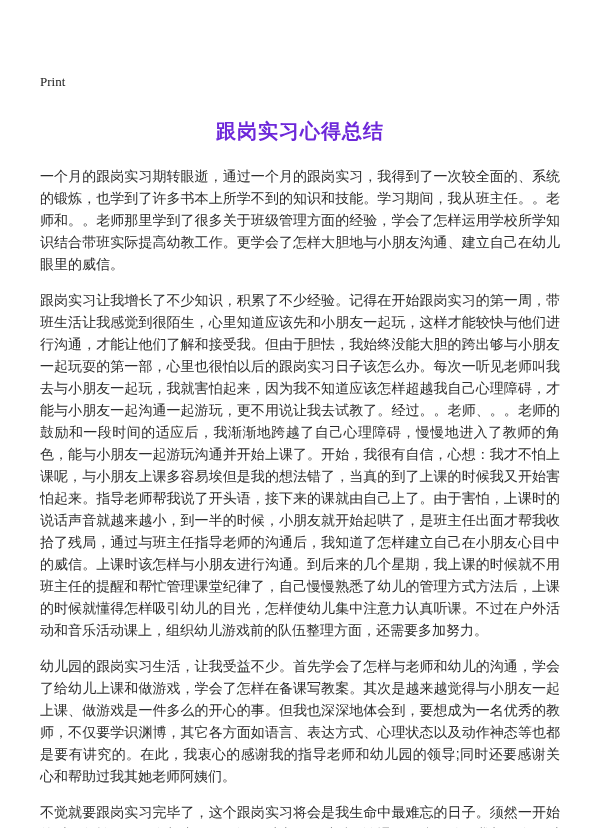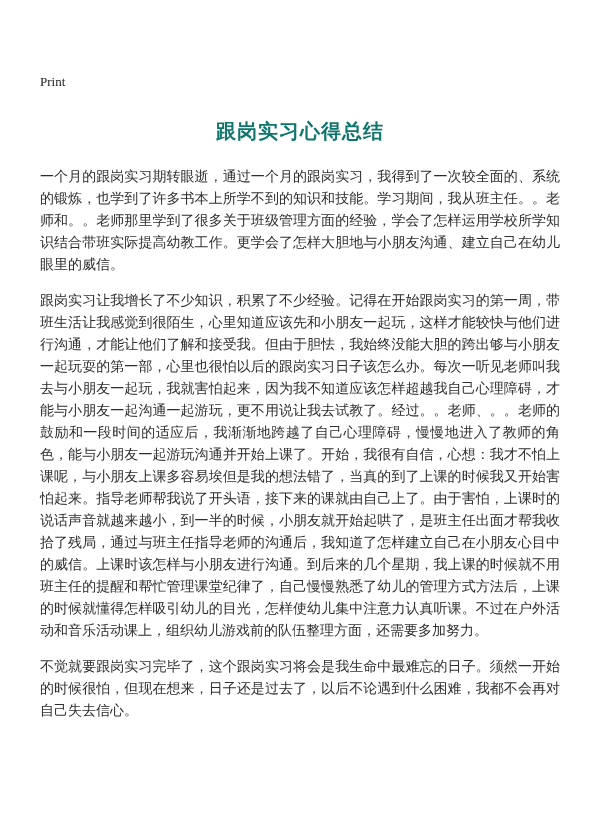--- a/index.html
+++ b/index.html
@@ -57,23 +57,24 @@
     margin-top: 20px;
   }
 </style>
 </head>
 <body>
 
 <div class="page">
 
   <a class="print-link">Print</a>
 
-  <h1 class="doc-title" style="color: #0f766e;">跟岗实习心得总结</h1>
+  <h1 class="doc-title" style="color: #6d28d9;">跟岗实习心得总结</h1>
 
 
 
   <div class="article">
     <p>一个月的跟岗实习期转眼逝，通过一个月的跟岗实习，我得到了一次较全面的、系统的锻炼，也学到了许多书本上所学不到的知识和技能。学习期间，我从班主任。。老师和。。老师那里学到了很多关于班级管理方面的经验，学会了怎样运用学校所学知识结合带班实际提高幼教工作。更学会了怎样大胆地与小朋友沟通、建立自己在幼儿眼里的威信。</p>
     <p>跟岗实习让我增长了不少知识，积累了不少经验。记得在开始跟岗实习的第一周，带班生活让我感觉到很陌生，心里知道应该先和小朋友一起玩，这样才能较快与他们进行沟通，才能让他们了解和接受我。但由于胆怯，我始终没能大胆的跨出够与小朋友一起玩耍的第一部，心里也很怕以后的跟岗实习日子该怎么办。每次一听见老师叫我去与小朋友一起玩，我就害怕起来，因为我不知道应该怎样超越我自己心理障碍，才能与小朋友一起沟通一起游玩，更不用说让我去试教了。经过。。老师、。。老师的鼓励和一段时间的适应后，我渐渐地跨越了自己心理障碍，慢慢地进入了教师的角色，能与小朋友一起游玩沟通并开始上课了。开始，我很有自信，心想：我才不怕上课呢，与小朋友上课多容易埃但是我的想法错了，当真的到了上课的时候我又开始害怕起来。指导老师帮我说了开头语，接下来的课就由自己上了。由于害怕，上课时的说话声音就越来越小，到一半的时候，小朋友就开始起哄了，是班主任出面才帮我收拾了残局，通过与班主任指导老师的沟通后，我知道了怎样建立自己在小朋友心目中的威信。上课时该怎样与小朋友进行沟通。到后来的几个星期，我上课的时候就不用班主任的提醒和帮忙管理课堂纪律了，自己慢慢熟悉了幼儿的管理方式方法后，上课的时候就懂得怎样吸引幼儿的目光，怎样使幼儿集中注意力认真听课。不过在户外活动和音乐活动课上，组织幼儿游戏前的队伍整理方面，还需要多加努力。</p>
+    <p>幼儿园的跟岗实习生活，让我受益不少。首先学会了怎样与老师和幼儿的沟通，学会了给幼儿上课和做游戏，学会了怎样在备课写教案。其次是越来越觉得与小朋友一起上课、做游戏是一件多么的开心的事。但我也深深地体会到，要想成为一名优秀的教师，不仅要学识渊博，其它各方面如语言、表达方式、心理状态以及动作神态等也都是要有讲究的。在此，我衷心的感谢我的指导老师和幼儿园的领导;同时还要感谢关心和帮助过我其她老师阿姨们。</p>
     <p>不觉就要跟岗实习完毕了，这个跟岗实习将会是我生命中最难忘的日子。须然一开始的时候很怕，但现在想来，日子还是过去了，以后不论遇到什么困难，我都不会再对自己失去信心。</p>
   </div>
 
 </div>
 
 </body></html>

